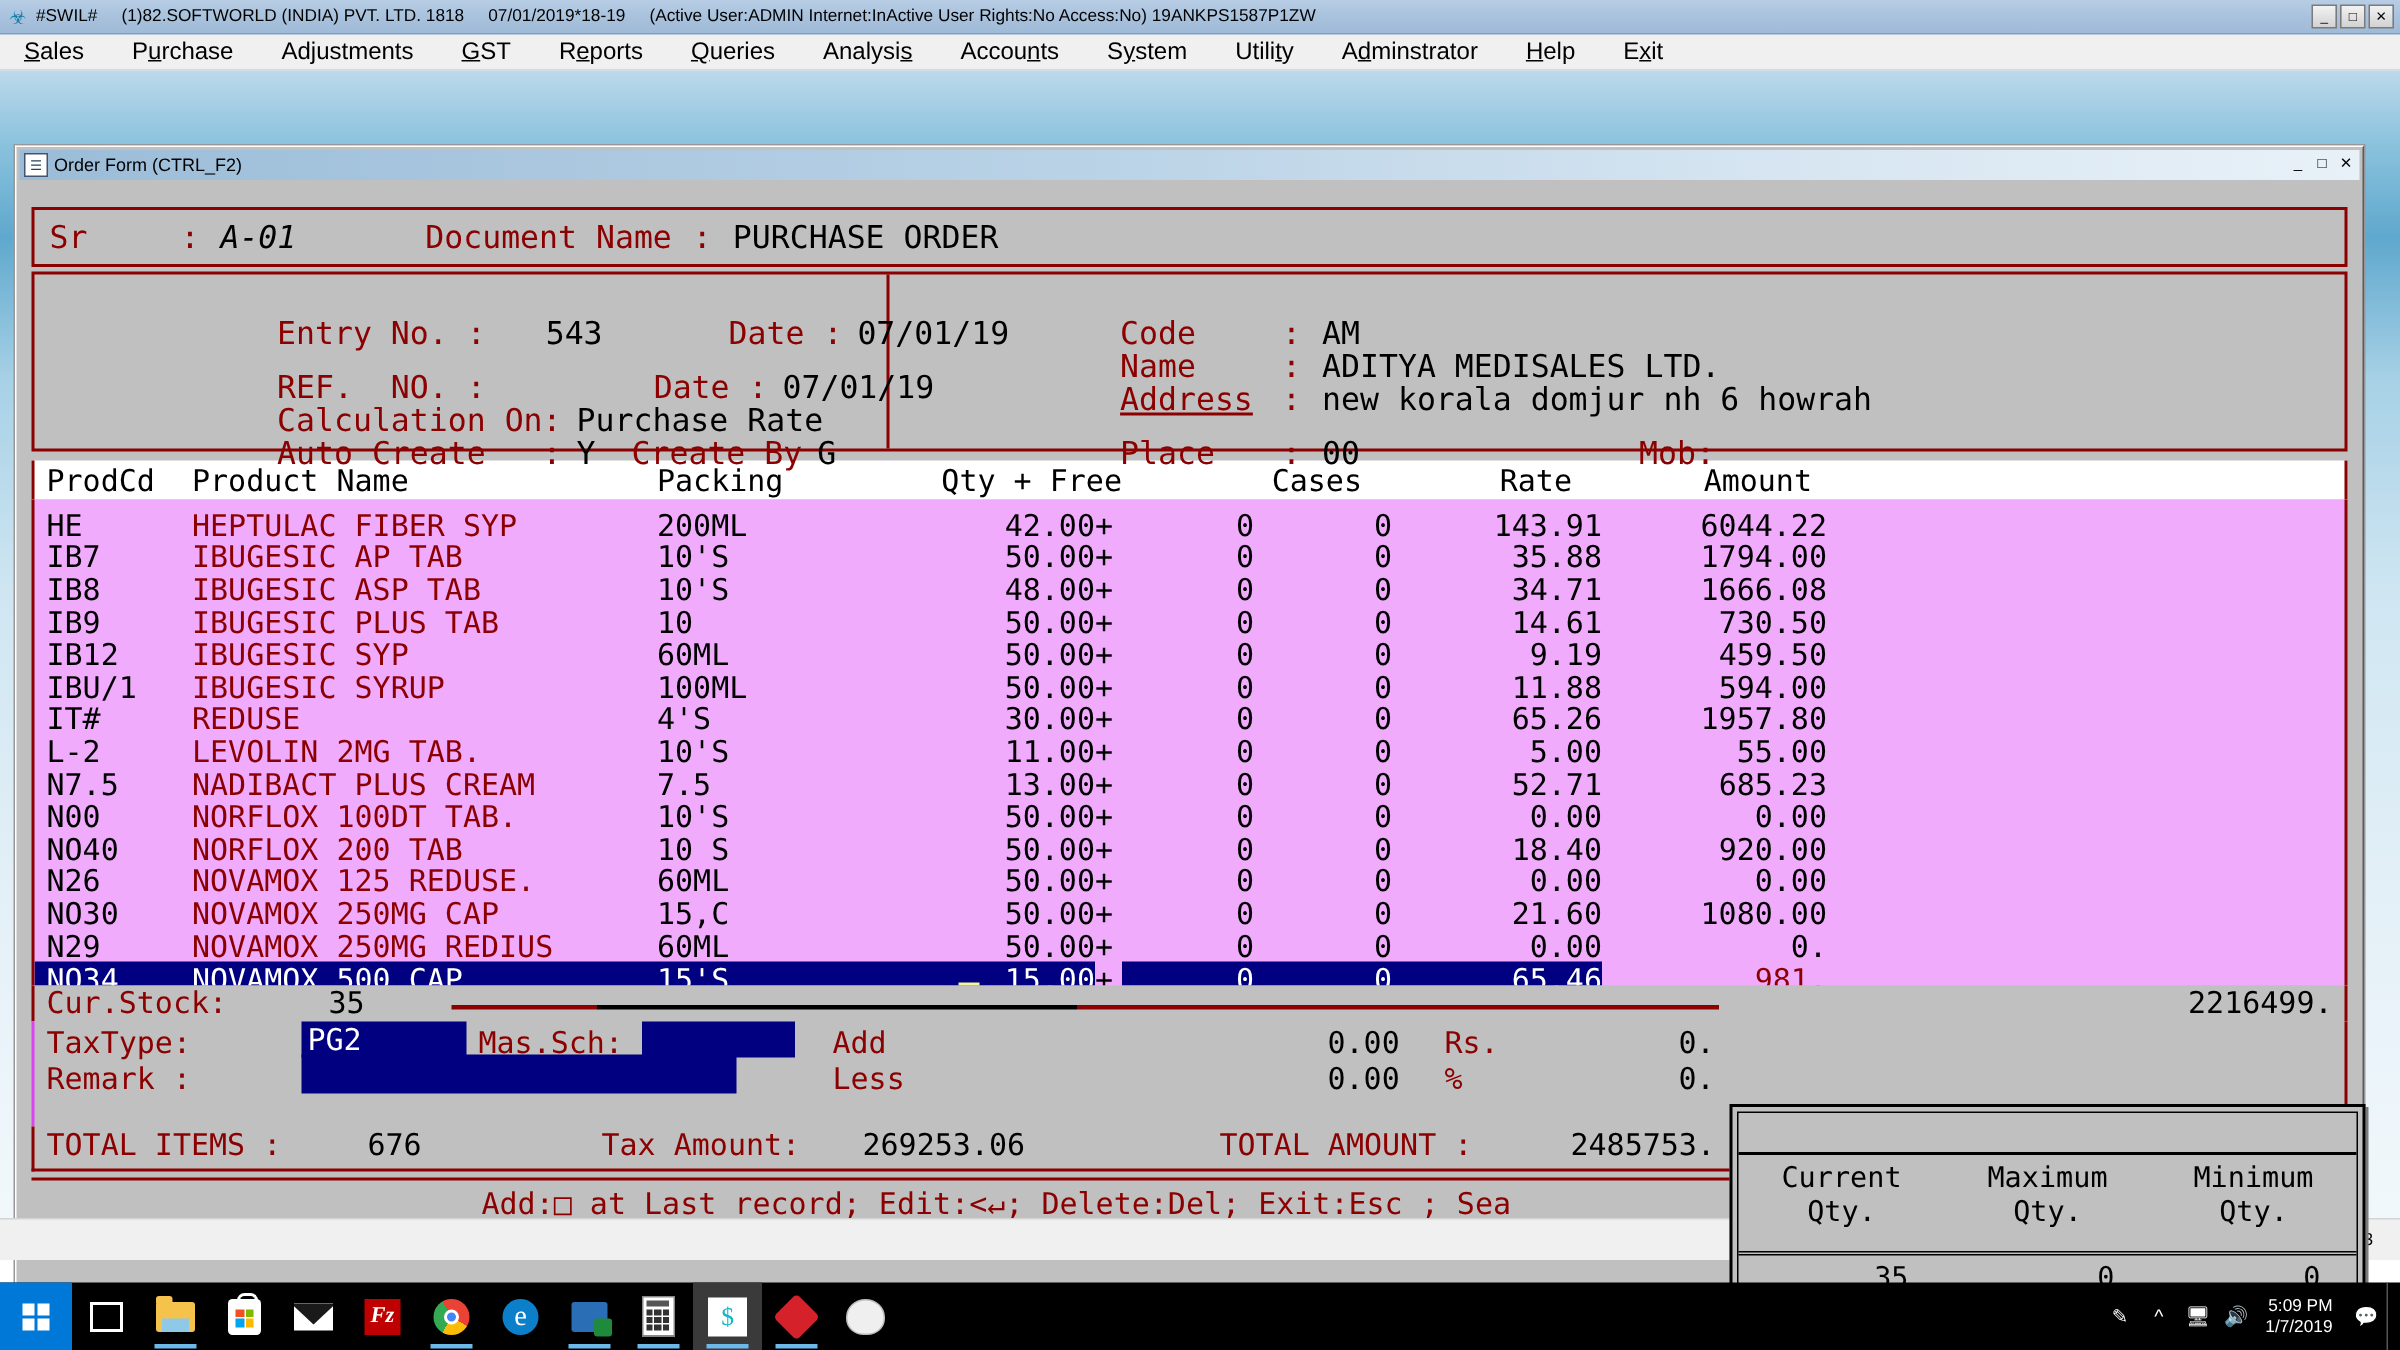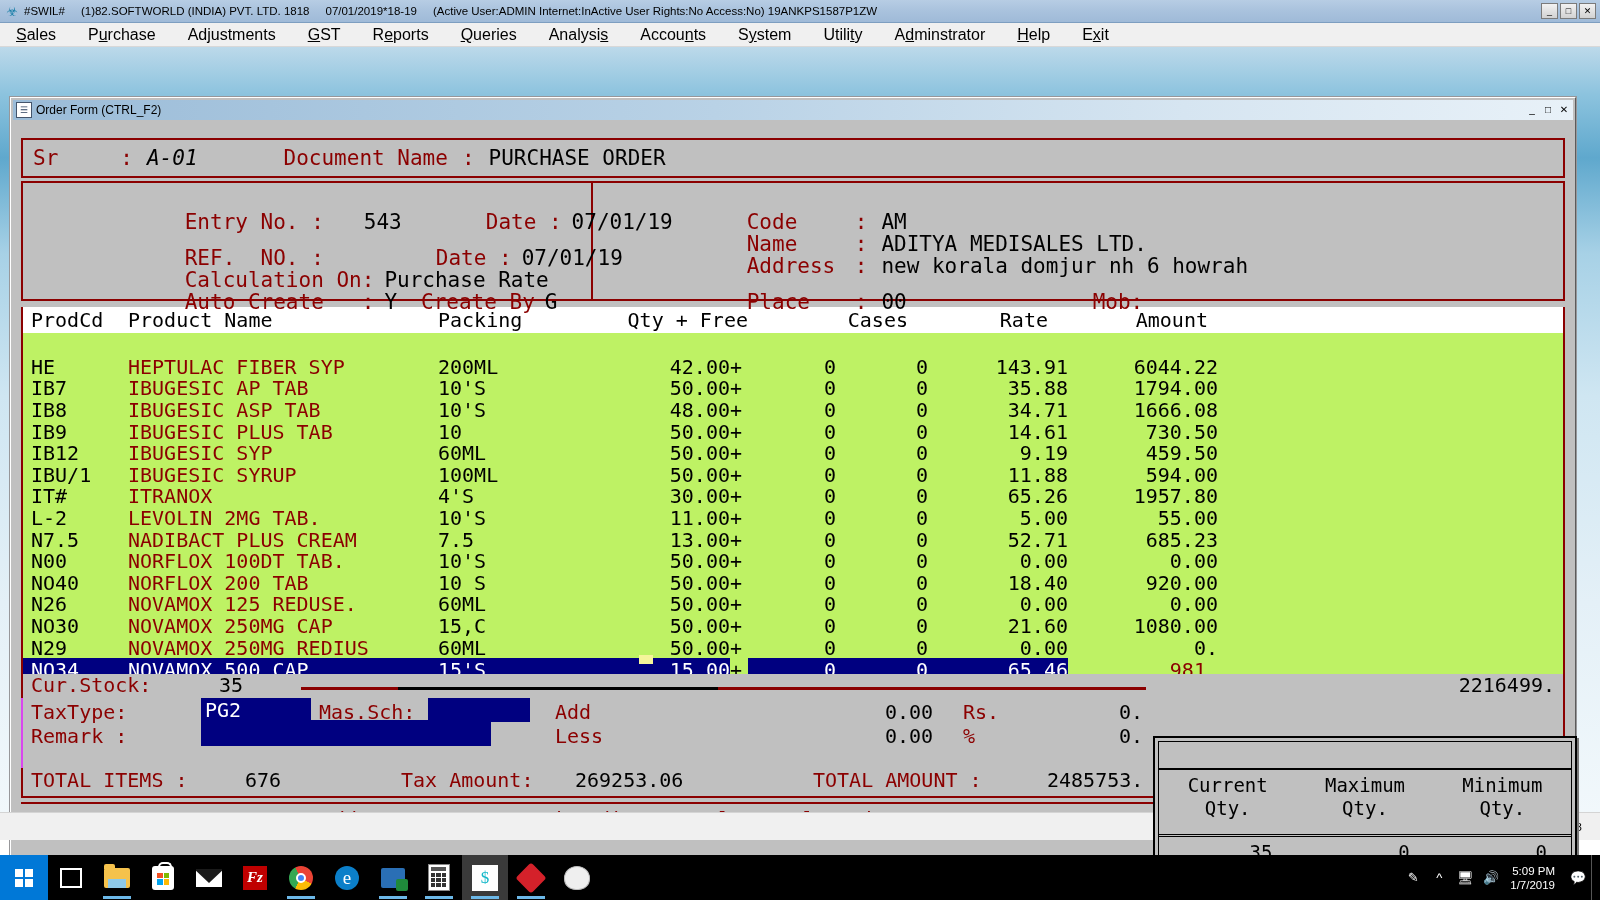--- a/index.html
+++ b/index.html
@@ -108,22 +108,22 @@
   #tbl-head{
     margin:6px 8px 0 8px;height:26px;background:#ffffff;
     border-left:2px solid #8b0000;border-right:2px solid #8b0000;
     display:flex;align-items:center;
   }
   #tbl-head .cell{font-size:20px;color:#000;white-space:pre;}
   
   #tbl-wrap{
     margin:0 8px;
     border-left:2px solid #8b0000;border-right:2px solid #8b0000;
-    background:#bef264;
-    padding-top:23px;
+    background:#f0abfc;
+    padding-top:6px;
     height:318px;overflow:hidden;position:relative;
   }
   .trow{
     height:21.6px;display:flex;align-items:center;
     font-size:20px;white-space:pre;
   }
   .c-code  {width:105px;flex:0 0 auto;padding-left:8px;box-sizing:border-box;}
   .c-name  {width:310px;flex:0 0 auto;}
   .c-pack  {width:172px;flex:0 0 auto;}
   .c-qty   {width:120px;flex:0 0 auto;text-align:right;}
@@ -360,21 +360,21 @@
         </div>
 
         <div id="hdr-right">
           <div class="frow">
             <span class="darkred" style="display:inline-block;width:108px;">Code</span><span class="darkred">:</span><span class="blk" style="padding-left:14px;">AM</span>
           </div>
           <div class="frow">
             <span class="darkred" style="display:inline-block;width:108px;">Name</span><span class="darkred">:</span><span class="blk" style="padding-left:14px;">ADITYA MEDISALES LTD.</span>
           </div>
           <div class="frow">
-            <span class="darkred" style="display:inline-block;width:108px;">Address</span><span class="darkred">:</span><span class="blk" style="padding-left:14px;">new korala domjur nh 6 howrah</span>
+            <span class="darkred" style="display:inline-block;width:108px;text-decoration:underline;">Address</span><span class="darkred">:</span><span class="blk" style="padding-left:14px;">new korala domjur nh 6 howrah</span>
           </div>
           <div class="gap"></div>
           <div class="frow">
             <span class="darkred" style="display:inline-block;width:108px;">Place</span><span class="darkred">:</span><span class="blk" style="padding-left:14px;">00</span><span class="darkred" style="padding-left:186px;">Mob:</span><span class="blk" style="padding-left:10px;"></span>
           </div>
         </div>
       </div>
 
       <div id="tbl-head">
         <span class="cell c-code">ProdCd</span>
@@ -387,21 +387,21 @@
       </div>
 
       <div id="tbl-wrap">
         <div id="rows-host">
             <div class="trow"><span class="c-code">HE</span><span class="c-name">HEPTULAC FIBER SYP</span><span class="c-pack">200ML</span><span class="c-qty">42.00</span><span class="c-plus">+</span><span class="c-free">0</span><span class="c-cases">0</span><span class="c-rate">143.91</span><span class="c-amt">6044.22</span></div>
             <div class="trow"><span class="c-code">IB7</span><span class="c-name">IBUGESIC AP TAB</span><span class="c-pack">10'S</span><span class="c-qty">50.00</span><span class="c-plus">+</span><span class="c-free">0</span><span class="c-cases">0</span><span class="c-rate">35.88</span><span class="c-amt">1794.00</span></div>
             <div class="trow"><span class="c-code">IB8</span><span class="c-name">IBUGESIC ASP TAB</span><span class="c-pack">10'S</span><span class="c-qty">48.00</span><span class="c-plus">+</span><span class="c-free">0</span><span class="c-cases">0</span><span class="c-rate">34.71</span><span class="c-amt">1666.08</span></div>
             <div class="trow"><span class="c-code">IB9</span><span class="c-name">IBUGESIC PLUS TAB</span><span class="c-pack">10</span><span class="c-qty">50.00</span><span class="c-plus">+</span><span class="c-free">0</span><span class="c-cases">0</span><span class="c-rate">14.61</span><span class="c-amt">730.50</span></div>
             <div class="trow"><span class="c-code">IB12</span><span class="c-name">IBUGESIC SYP</span><span class="c-pack">60ML</span><span class="c-qty">50.00</span><span class="c-plus">+</span><span class="c-free">0</span><span class="c-cases">0</span><span class="c-rate">9.19</span><span class="c-amt">459.50</span></div>
             <div class="trow"><span class="c-code">IBU/1</span><span class="c-name">IBUGESIC SYRUP</span><span class="c-pack">100ML</span><span class="c-qty">50.00</span><span class="c-plus">+</span><span class="c-free">0</span><span class="c-cases">0</span><span class="c-rate">11.88</span><span class="c-amt">594.00</span></div>
-            <div class="trow"><span class="c-code">IT#</span><span class="c-name">ITRANOX</span><span class="c-pack">4'S</span><span class="c-qty">30.00</span><span class="c-plus">+</span><span class="c-free">0</span><span class="c-cases">0</span><span class="c-rate">65.26</span><span class="c-amt">1957.80</span></div>
+            <div class="trow"><span class="c-code">IT#</span><span class="c-name">REDUSE</span><span class="c-pack">4'S</span><span class="c-qty">30.00</span><span class="c-plus">+</span><span class="c-free">0</span><span class="c-cases">0</span><span class="c-rate">65.26</span><span class="c-amt">1957.80</span></div>
             <div class="trow"><span class="c-code">L-2</span><span class="c-name">LEVOLIN 2MG TAB.</span><span class="c-pack">10'S</span><span class="c-qty">11.00</span><span class="c-plus">+</span><span class="c-free">0</span><span class="c-cases">0</span><span class="c-rate">5.00</span><span class="c-amt">55.00</span></div>
             <div class="trow"><span class="c-code">N7.5</span><span class="c-name">NADIBACT PLUS CREAM</span><span class="c-pack">7.5</span><span class="c-qty">13.00</span><span class="c-plus">+</span><span class="c-free">0</span><span class="c-cases">0</span><span class="c-rate">52.71</span><span class="c-amt">685.23</span></div>
             <div class="trow"><span class="c-code">N00</span><span class="c-name">NORFLOX 100DT TAB.</span><span class="c-pack">10'S</span><span class="c-qty">50.00</span><span class="c-plus">+</span><span class="c-free">0</span><span class="c-cases">0</span><span class="c-rate">0.00</span><span class="c-amt">0.00</span></div>
             <div class="trow"><span class="c-code">NO40</span><span class="c-name">NORFLOX 200 TAB</span><span class="c-pack">10 S</span><span class="c-qty">50.00</span><span class="c-plus">+</span><span class="c-free">0</span><span class="c-cases">0</span><span class="c-rate">18.40</span><span class="c-amt">920.00</span></div>
             <div class="trow"><span class="c-code">N26</span><span class="c-name">NOVAMOX 125 REDUSE.</span><span class="c-pack">60ML</span><span class="c-qty">50.00</span><span class="c-plus">+</span><span class="c-free">0</span><span class="c-cases">0</span><span class="c-rate">0.00</span><span class="c-amt">0.00</span></div>
             <div class="trow"><span class="c-code">NO30</span><span class="c-name">NOVAMOX 250MG CAP</span><span class="c-pack">15,C</span><span class="c-qty">50.00</span><span class="c-plus">+</span><span class="c-free">0</span><span class="c-cases">0</span><span class="c-rate">21.60</span><span class="c-amt">1080.00</span></div>
             <div class="trow"><span class="c-code">N29</span><span class="c-name">NOVAMOX 250MG REDIUS</span><span class="c-pack">60ML</span><span class="c-qty">50.00</span><span class="c-plus">+</span><span class="c-free">0</span><span class="c-cases">0</span><span class="c-rate">0.00</span><span class="c-amt">0.</span></div>
           </div>
         <div class="trow sel" id="selected-row">
           <span class="c-code">NO34</span>

